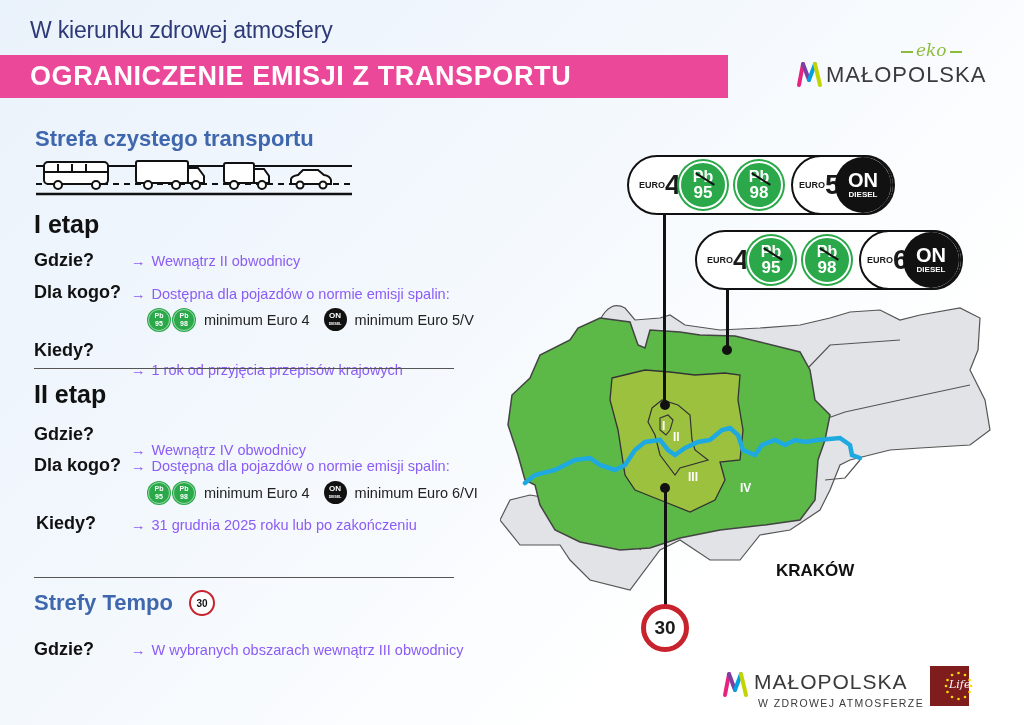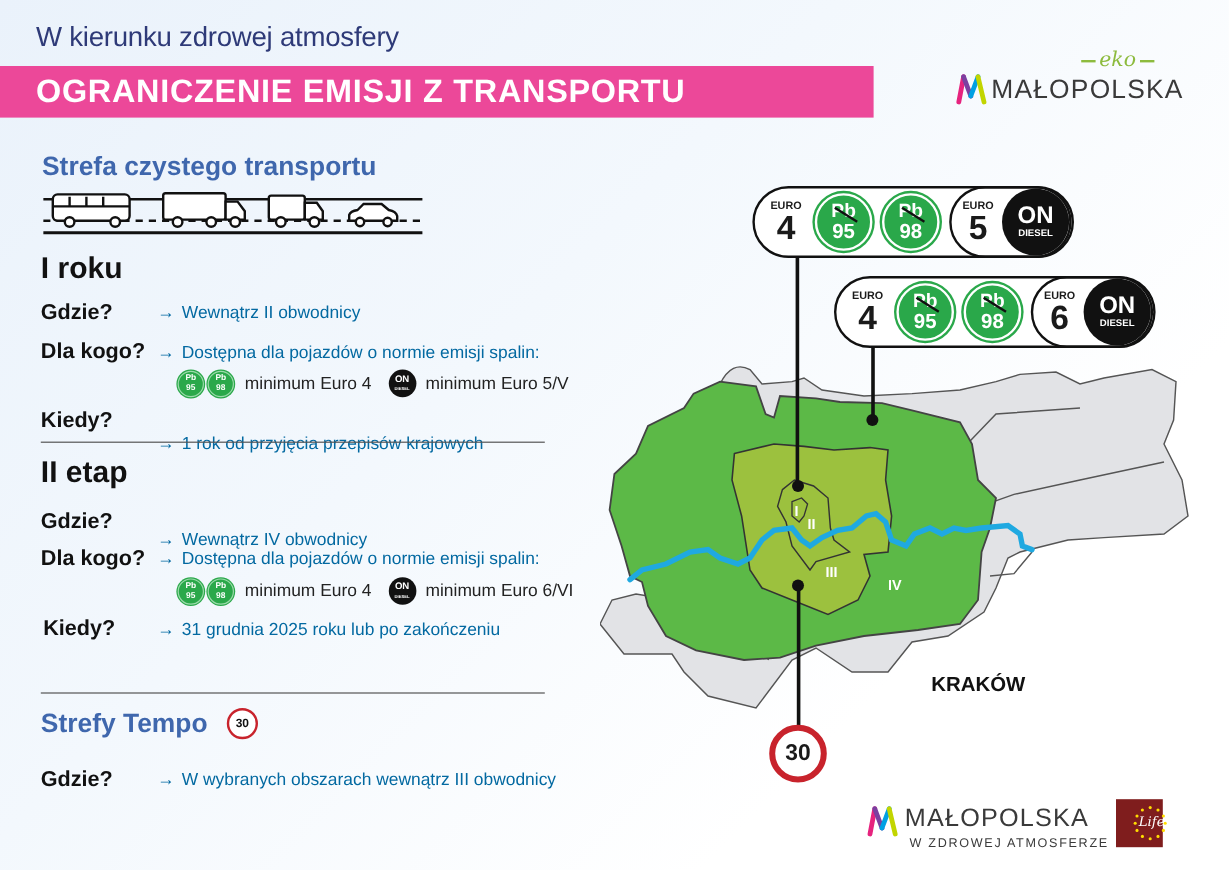--- a/index.html
+++ b/index.html
@@ -21,21 +21,21 @@
   }
   .logo-top { left: 796px; top: 40px; width: 200px; height: 55px; }
   .logo-eko { position: absolute; left: 102px; top: 0; font-family: "DejaVu Serif", serif; font-style: italic; color: #8dbb3e; font-size: 17px; }
   .logo-eko:before, .logo-eko:after { content: ""; display: inline-block; width: 12px; height: 2px; background: #8dbb3e; vertical-align: middle; margin: 0 3px; }
   .logo-text { position: absolute; left: 30px; top: 22px; font-size: 22px; color: #3a3a3a; letter-spacing: 1px; font-weight: 500; }
 
   
   .sec-title { color: #3f67ad; font-weight: bold; font-size: 22px; }
   .etap-title { color: #111; font-weight: bold; font-size: 25px; }
   .q-label { font-weight: bold; font-size: 18px; color: #111; }
-  .answer { font-size: 14.5px; color: #0369a1; }
+  .answer { font-size: 14.5px; color: #8b5cf6; }
   .arrow { margin-right: 6px; }
   .hr { height: 1px; background: #555; }
 
   .badge-row { display: flex; align-items: center; font-size: 14.5px; color: #222; }
   .pb-small {
     width: 22px; height: 22px; border-radius: 50%; background: #2aa84a;
     border: 1.5px solid #9bdaaa; box-shadow: 0 0 0 1px #2aa84a;
     color: #fff; font-size: 7px; font-weight: bold; line-height: 8px;
     display: inline-flex; flex-direction: column; align-items: center; justify-content: center;
     margin-right: 3px;
@@ -46,21 +46,21 @@
     display: inline-flex; flex-direction: column; align-items: center; justify-content: center;
     margin-left: 14px; margin-right: 8px;
   }
   .on-small small { font-size: 3.5px; }
 
   
   .pill {
     height: 60px; border: 2.5px solid #111; border-radius: 30px; background: #fff;
     display: flex; align-items: center; padding-left: 10px;
   }
-  .euro-block { display: flex; flex-direction: column; align-items: center; width: 32px; }
+  .euro-block { display: flex; flex-direction: row; align-items: center; width: 32px; }
   .euro-lbl { font-size: 9px; font-weight: bold; line-height: 10px; }
   .euro-num { font-size: 28px; font-weight: bold; line-height: 28px; }
   .pb-big {
     width: 48px; height: 48px; border-radius: 50%; background: #2aa84a;
     border: 2px solid #fff; box-shadow: 0 0 0 2px #2aa84a;
     color: #fff; font-weight: bold; display: flex; flex-direction: column;
     align-items: center; justify-content: center; margin-left: 8px; position: relative;
   }
   .pb-big .pb { font-size: 16px; line-height: 15px; }
   .pb-big .oct { font-size: 17px; line-height: 17px; }
@@ -138,21 +138,21 @@
     <circle cx="198" cy="25" r="4"></circle>
       <circle cx="226" cy="25" r="4"></circle>
   </g>
   <g fill="#fff" stroke="#111" stroke-width="2">
     <path d="M255 24 L255 19 Q256 16 262 15 L267 10 L282 10 L288 15 Q294 16 295 20 L295 24 Z"></path>
     <circle cx="264" cy="25" r="3.5"></circle>
       <circle cx="287" cy="25" r="3.5"></circle>
   </g>
 </svg>
 
-<div class="abs etap-title" style="left:34px;top:210px;">I roku</div>
+<div class="abs etap-title" style="left:34px;top:210px;">I etap</div>
 
 <div class="abs q-label" style="left:34px;top:250px;">Gdzie?</div>
 <div class="abs answer" style="left:131px;top:253px;">
   <span class="arrow">→</span><span>Wewnątrz II obwodnicy</span>
 </div>
 
 <div class="abs q-label" style="left:34px;top:282px;">Dla kogo?</div>
 <div class="abs answer" style="left:131px;top:286px;">
   <span class="arrow">→</span><span>Dostępna dla pojazdów o normie emisji spalin:</span>
 </div>

